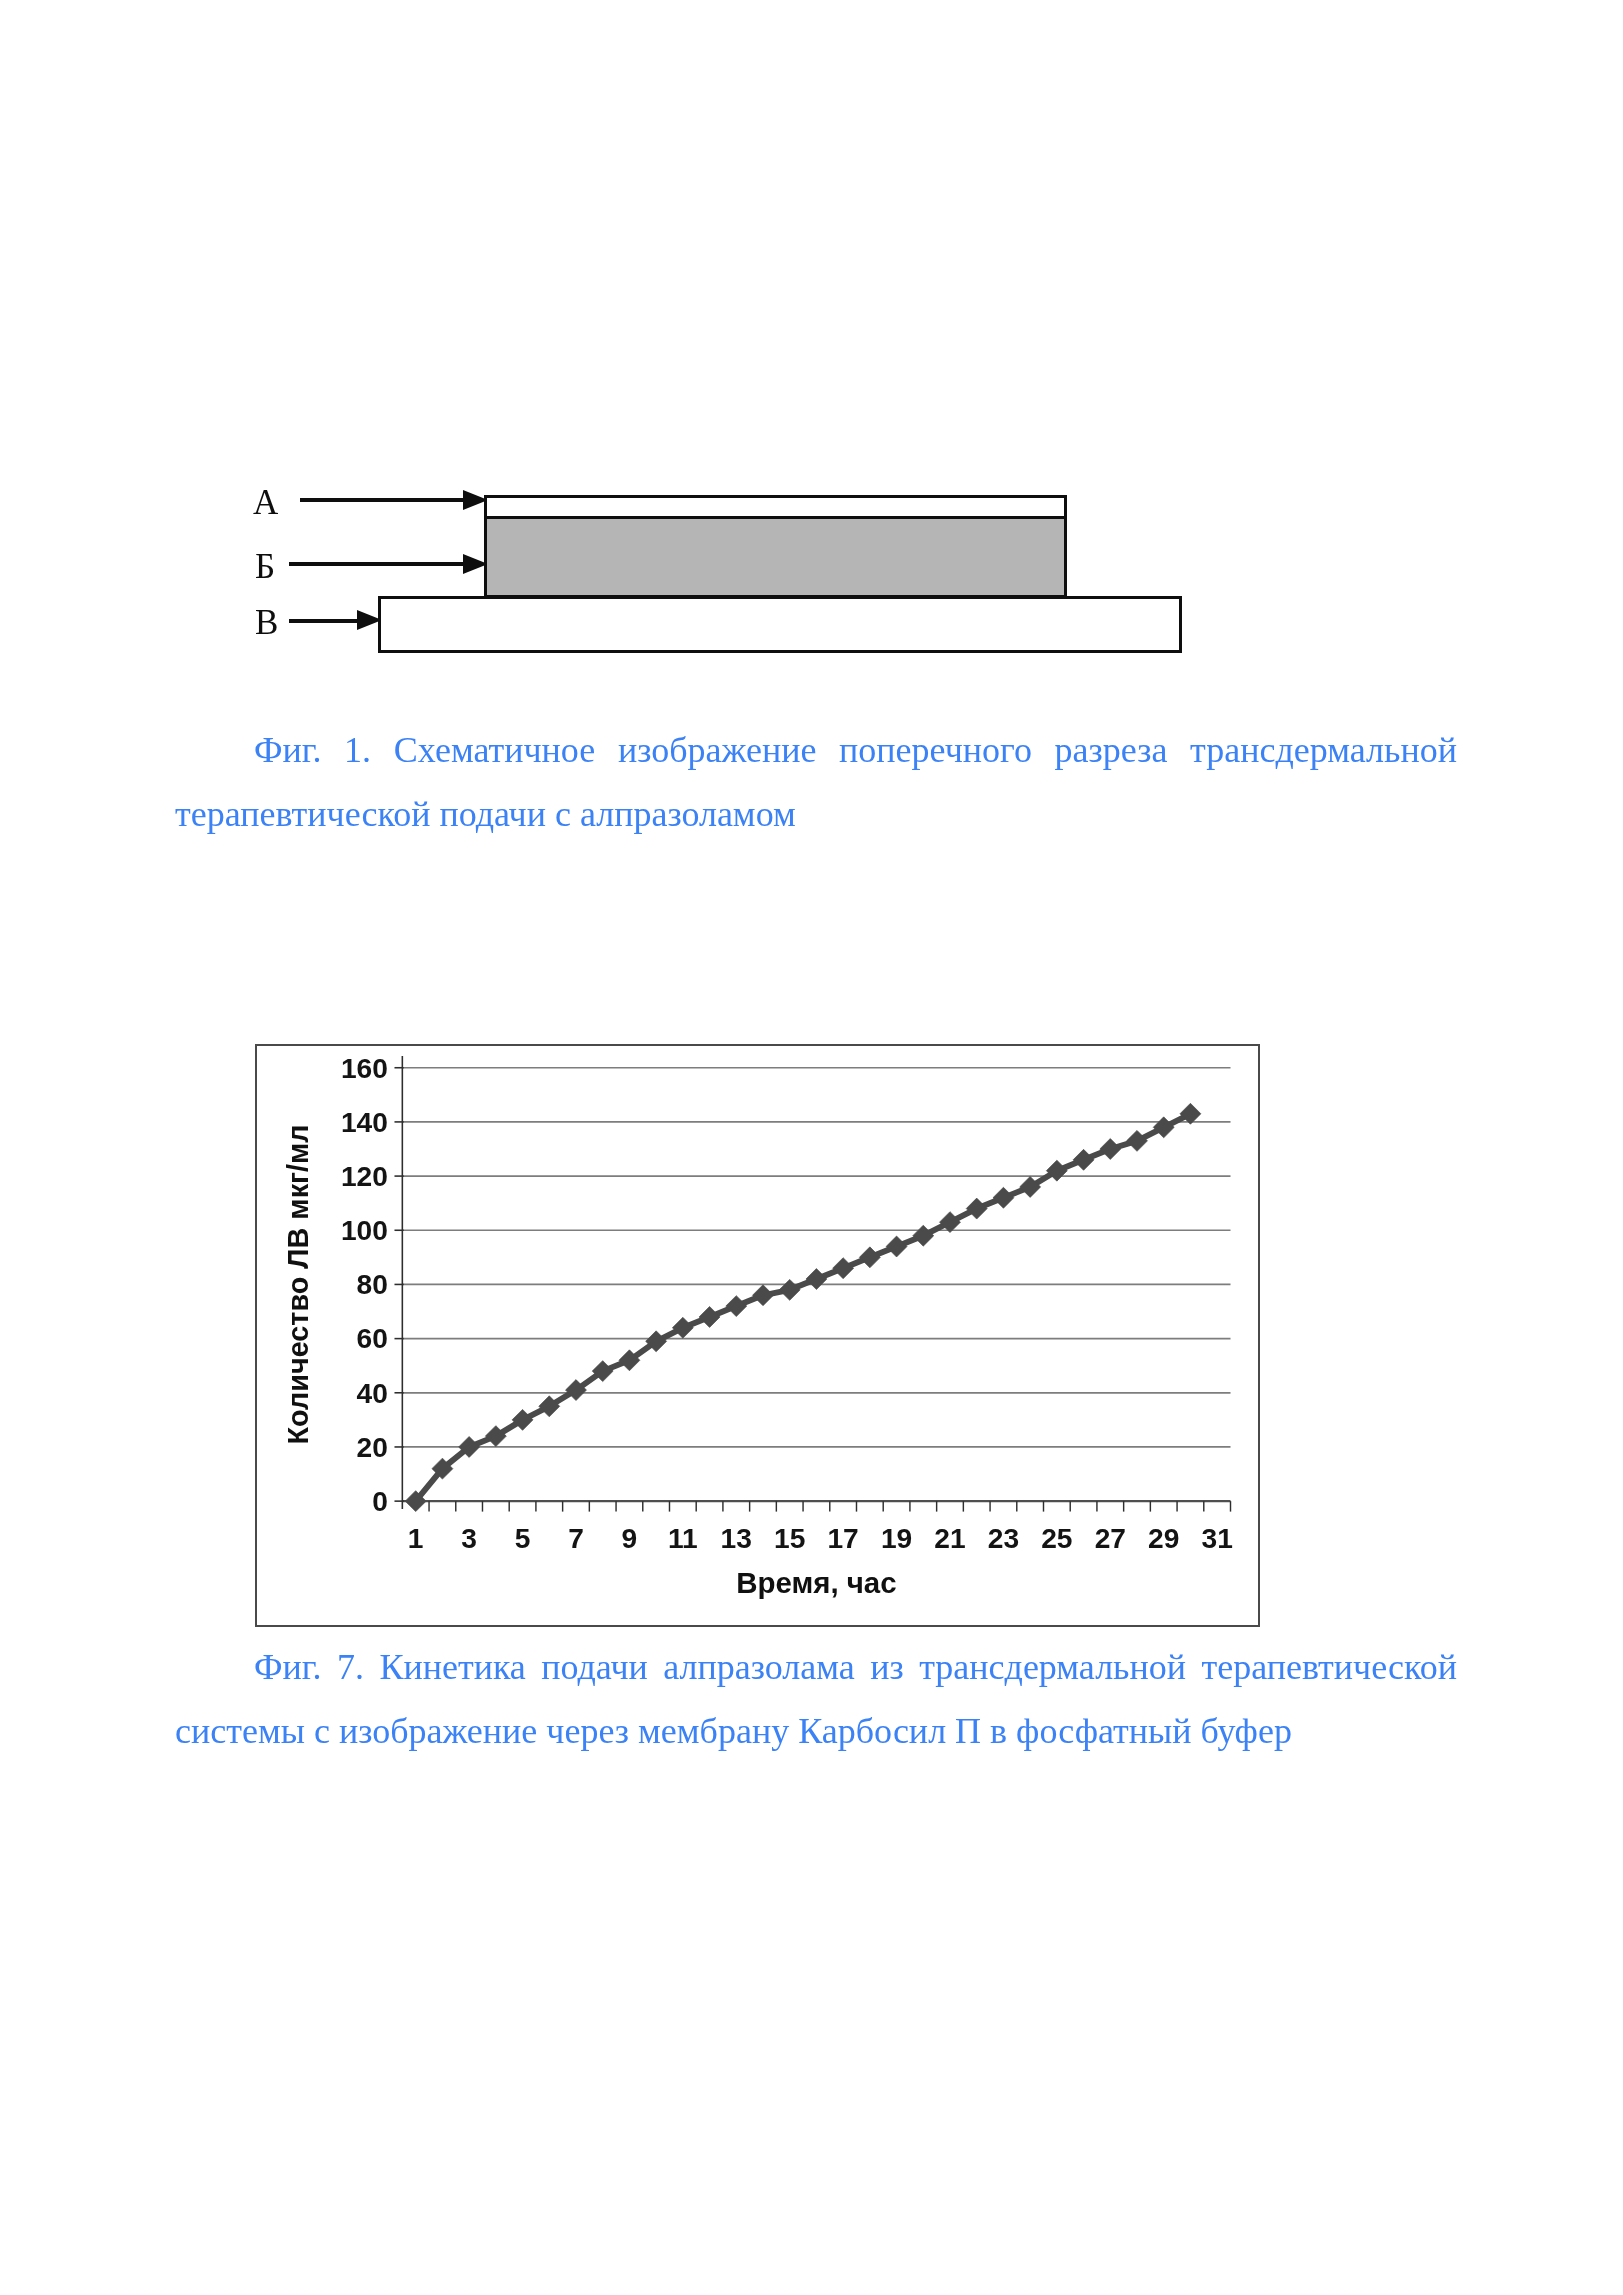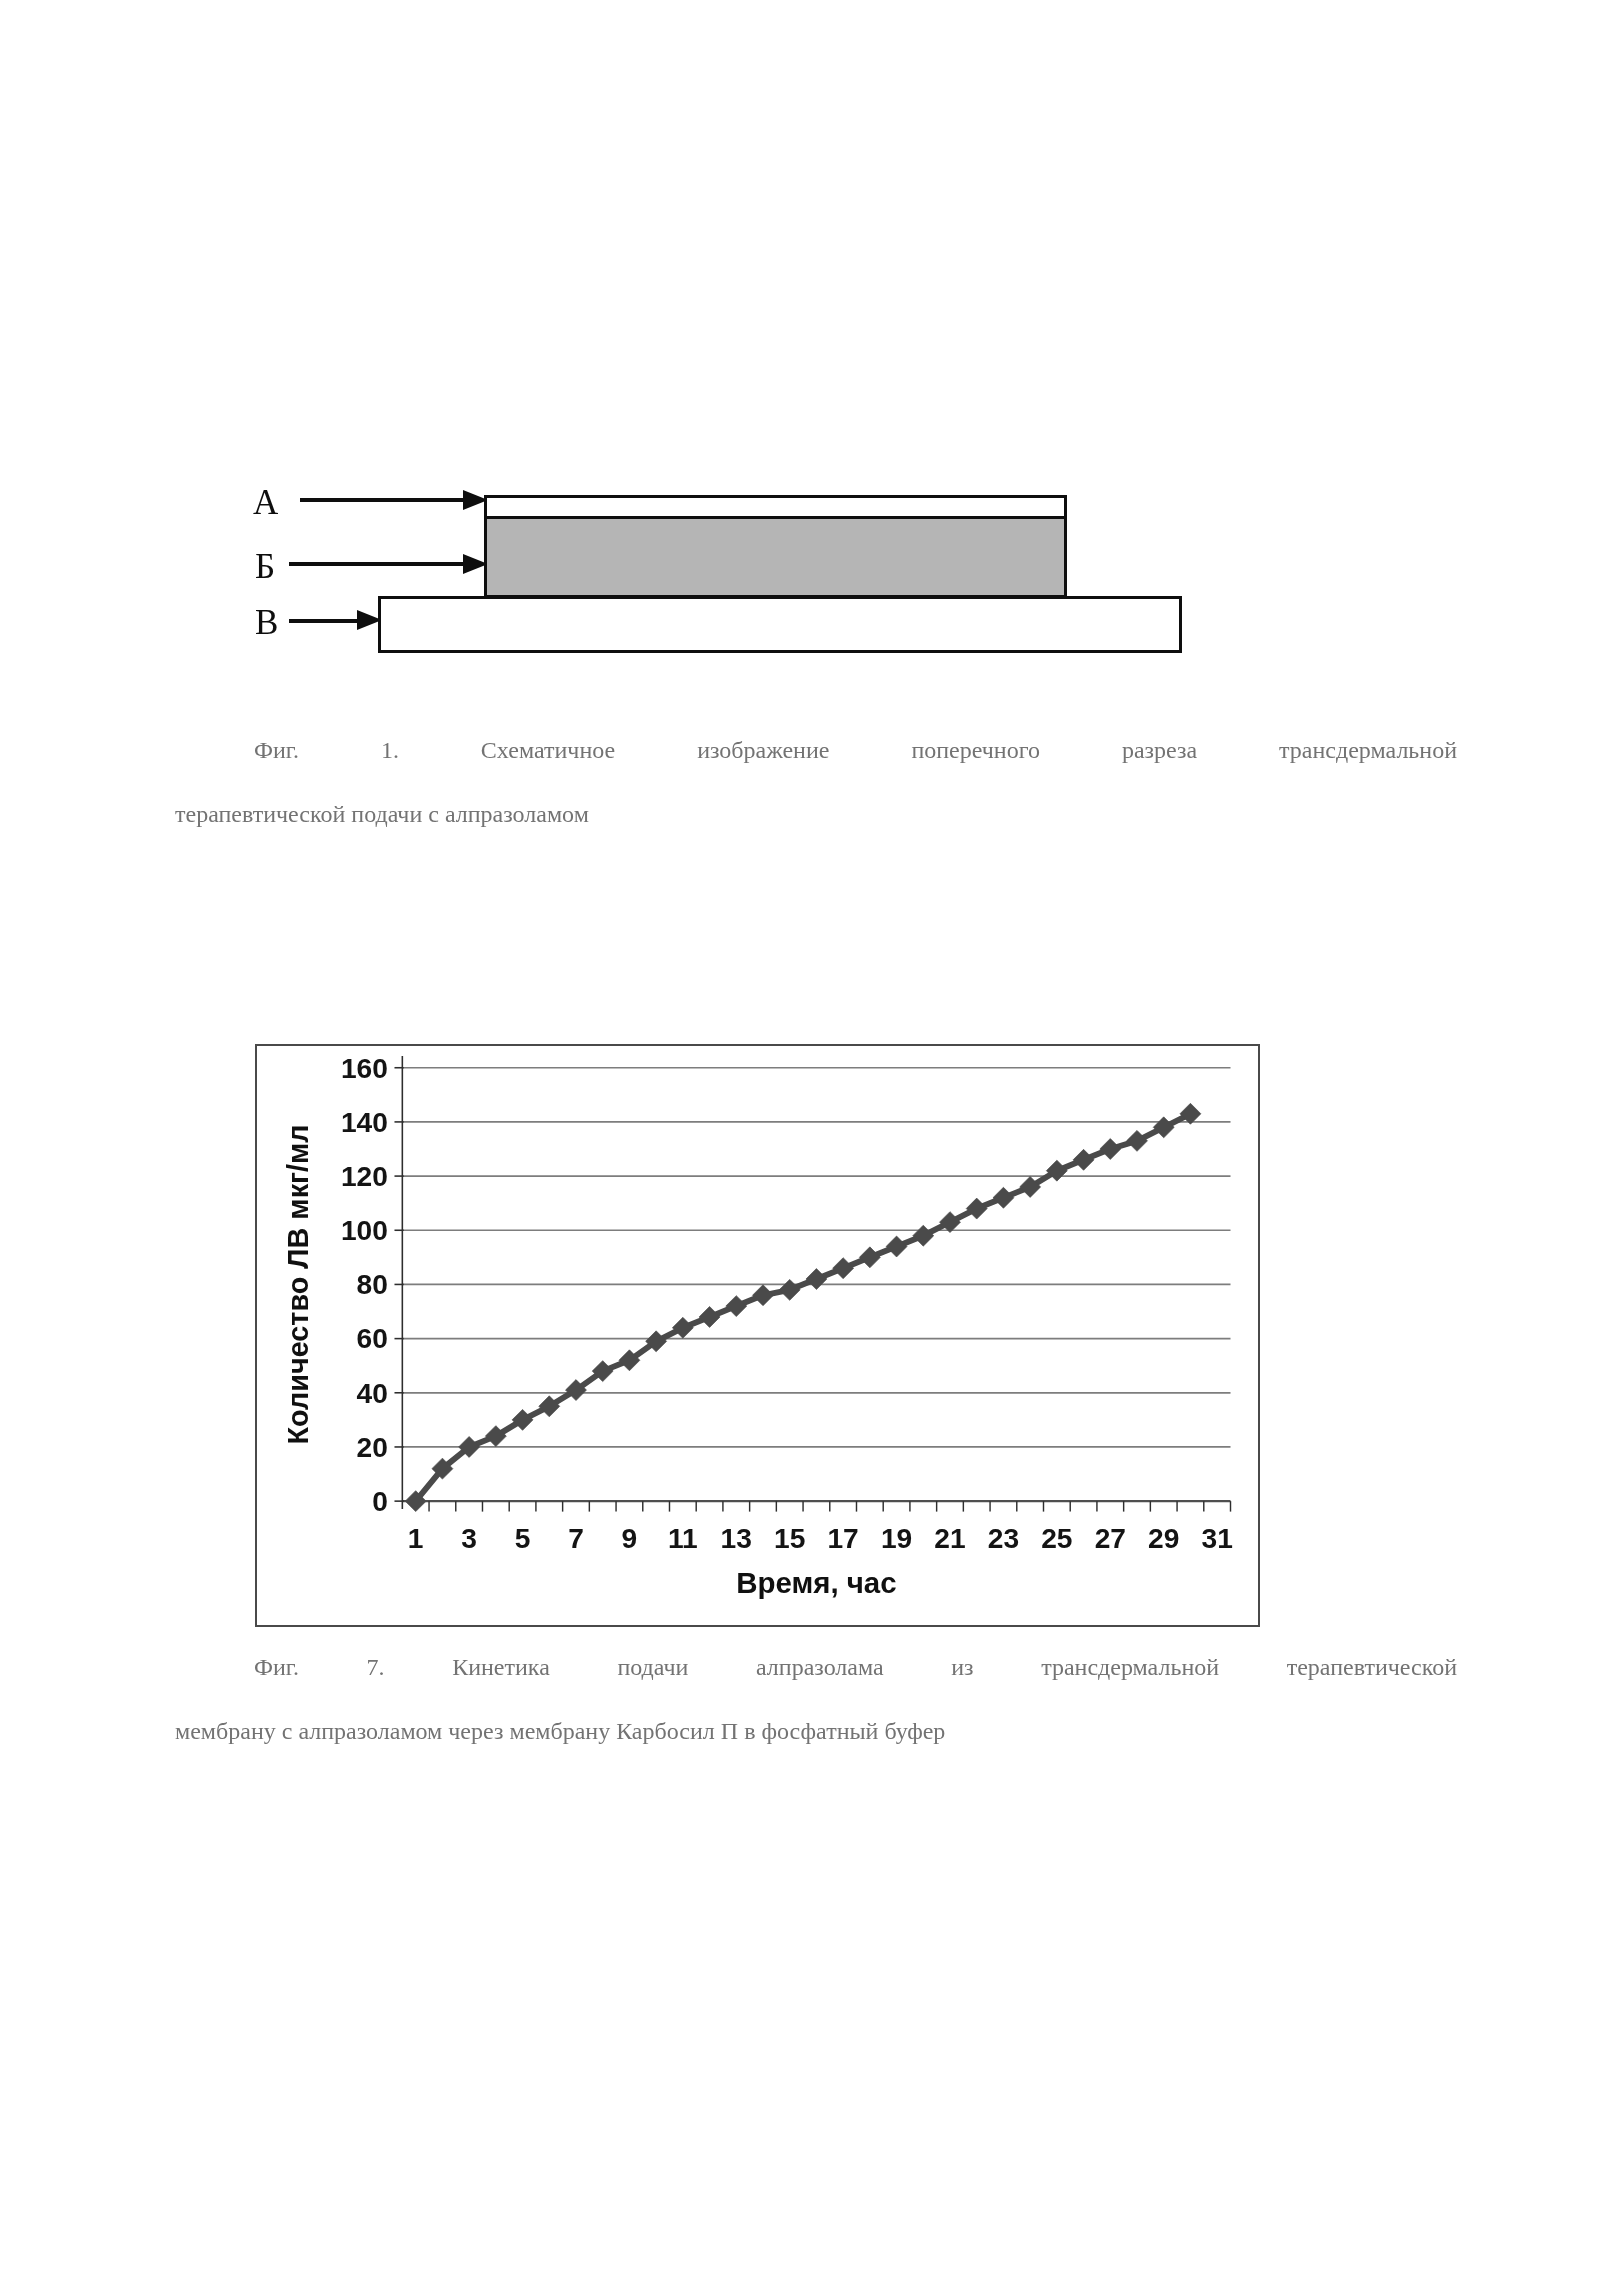--- a/index.html
+++ b/index.html
@@ -5,21 +5,21 @@
   html,body{margin:0;padding:0;background:#e8e8e8;}
   #page{position:relative;width:1623px;height:2295px;background:#ffffff;overflow:hidden;
         font-family:"Liberation Serif",serif;color:#111;}
   
   .diag-label{position:absolute;font-size:35px;line-height:39px;color:#0e0e0e;}
   .arrow-line{position:absolute;height:3.9px;background:#0e0e0e;}
   .arrow-head{position:absolute;width:0;height:0;border-top:10.5px solid transparent;
               border-bottom:10.5px solid transparent;border-left:25px solid #0e0e0e;}
   .layer{position:absolute;box-sizing:border-box;border:3.3px solid #0e0e0e;background:#fff;}
   
-  .caption{position:absolute;left:175px;width:1282px;font-size:24px;line-height:64px;color:#737373;}
+  .caption{position:absolute;left:175px;width:1282px;font-size:36px;line-height:64px;color:#3b82f6;}
   .cap-just{text-indent:79px;text-align:justify;text-align-last:justify;}
   
   #chart-frame{position:absolute;left:255px;top:1044px;width:1005px;height:583px;
                box-sizing:border-box;border:2px solid #4a4a4a;background:#fff;}
   #chart-frame svg{display:block;width:100%;height:100%;}
 </style>
 </head>
 <body>
 
 <div id="page">
@@ -155,17 +155,17 @@
         <path d="M1262.5645161290322 157.67499999999995 L1278.5645161290322 173.67499999999995 L1262.5645161290322 189.67499999999995 L1246.5645161290322 173.67499999999995 Z" fill="#4a4a4a" stroke="#4a4a4a" stroke-width="1"></path>
         <path d="M1303.3709677419354 141.125 L1319.3709677419354 157.125 L1303.3709677419354 173.125 L1287.3709677419354 157.125 Z" fill="#4a4a4a" stroke="#4a4a4a" stroke-width="1"></path>
         <path d="M1344.1774193548388 128.71249999999998 L1360.1774193548388 144.71249999999998 L1344.1774193548388 160.71249999999998 L1328.1774193548388 144.71249999999998 Z" fill="#4a4a4a" stroke="#4a4a4a" stroke-width="1"></path>
         <path d="M1384.983870967742 108.02499999999998 L1400.983870967742 124.02499999999998 L1384.983870967742 140.02499999999998 L1368.983870967742 124.02499999999998 Z" fill="#4a4a4a" stroke="#4a4a4a" stroke-width="1"></path>
         <path d="M1425.7903225806451 87.33749999999998 L1441.7903225806451 103.33749999999998 L1425.7903225806451 119.33749999999998 L1409.7903225806451 103.33749999999998 Z" fill="#4a4a4a" stroke="#4a4a4a" stroke-width="1"></path>
       </svg>
   </div>
 
   <div class="caption" style="top:1635px;">
     <div class="cap-just">Фиг. 7. Кинетика подачи алпразолама из трансдермальной терапевтической</div>
-    <div>мембрану с алпразоламом через мембрану Карбосил П в фосфатный буфер</div>
+    <div>системы с изображение через мембрану Карбосил П в фосфатный буфер</div>
   </div>
 
 </div>
 
 
 </body></html>

